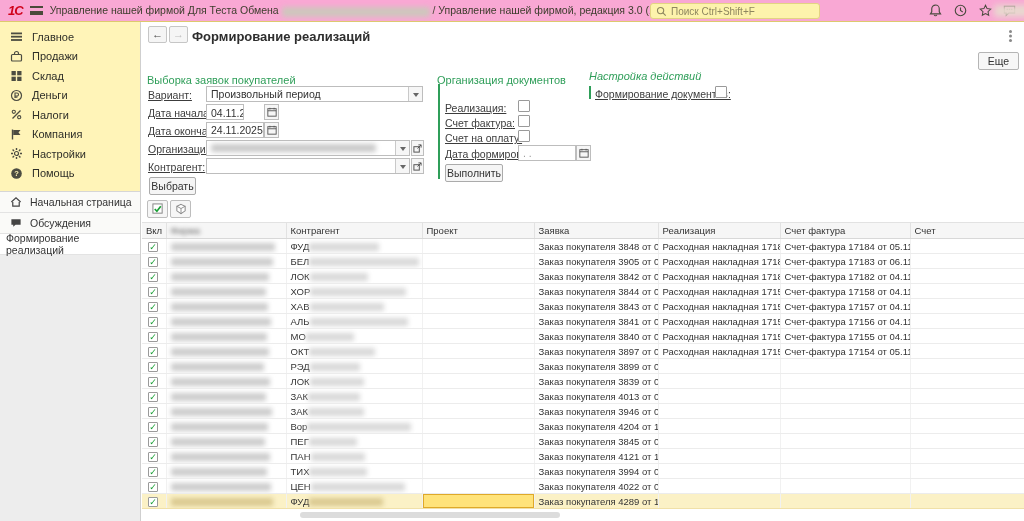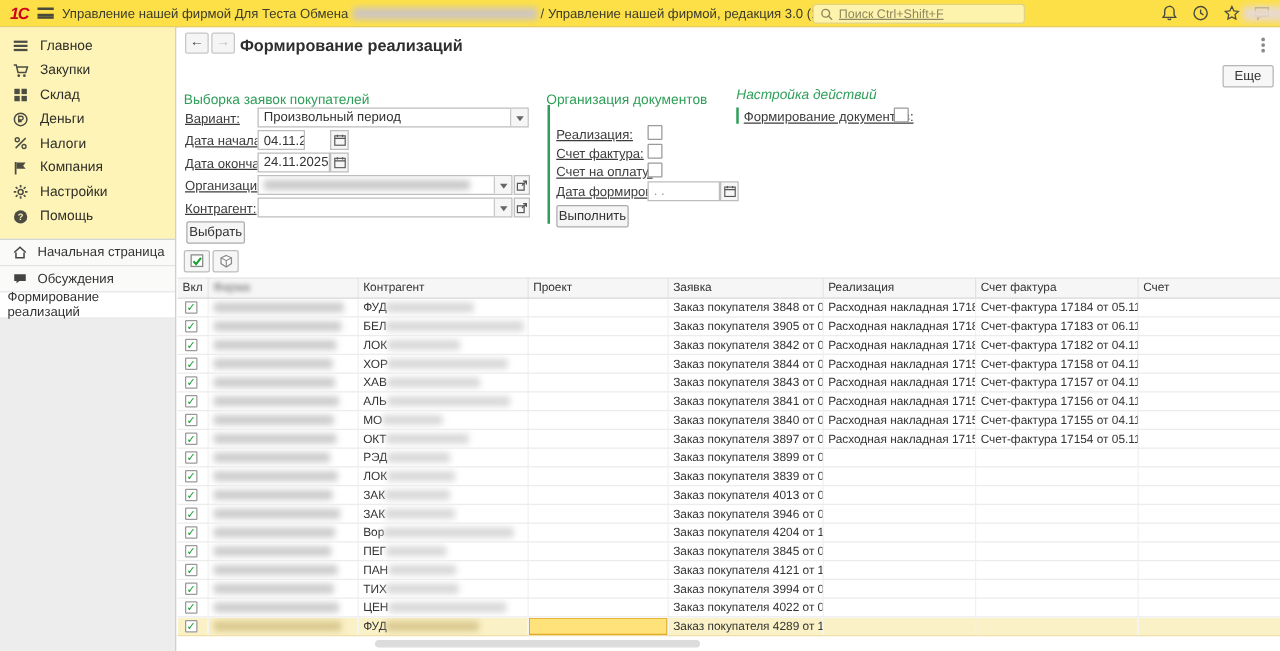--- a/index.html
+++ b/index.html
@@ -1,27 +1,27 @@
 <!DOCTYPE html>
 <html><head>
 <meta charset="utf-8">
 <style>
   * { margin:0; padding:0; box-sizing:border-box; }
   body { background:#888; font-family:"Liberation Sans","DejaVu Sans",sans-serif; }
   .screen { position:relative; width:1024px; height:521px; background:#fff; overflow:hidden; font-size:11px; color:#333; }
 
   
-  .topbar { position:absolute; left:0; top:0; width:1024px; height:22px; background:#fde047; border-bottom:1px solid #ddc96e; display:flex; align-items:center; padding:0 8px; gap:7px; }
+  .topbar { position:absolute; left:0; top:0; width:1024px; height:22px; background:#f9a8d4; border-bottom:1px solid #ddc96e; display:flex; align-items:center; padding:0 8px; gap:7px; }
   .logo { color:#d0021b; font-weight:bold; font-style:italic; font-size:13px; letter-spacing:-1px; }
   .hamb { display:inline-block; width:13px; height:9px; border-top:2px solid #4a4a3a; border-bottom:2px solid #4a4a3a; position:relative; }
   .hamb:before { content:""; position:absolute; left:0; right:0; top:2.5px; height:2px; background:#4a4a3a; }
   .wtitle { font-size:10.5px; color:#3c3c2c; white-space:nowrap; }
   .blur-block { display:inline-block; vertical-align:middle; height:10px; border-radius:2px; background:#cfc6bd; filter:blur(2.5px); }
   .search { position:absolute; left:650px; top:3px; width:170px; height:16px; background:#fdf3ac; border:1px solid #e2d383; border-radius:3px; display:flex; align-items:center; padding:0 5px; gap:4px; }
-  .search input { border:none; background:transparent; outline:none; font-size:10px; color:#8e875f; width:130px; font-family:inherit;text-decoration:underline; }
+  .search input { border:none; background:transparent; outline:none; font-size:10px; color:#8e875f; width:130px; font-family:inherit; }
   .search input::placeholder { color:#8e875f; }
   .tbicon { position:absolute; top:3px; width:16px; height:16px; }
   .userblur { position:absolute; right:-14px; top:5px; width:44px; height:12px; background:#e8d9cf; filter:blur(3px); border-radius:2px; }
 
   
   .sidebar { position:absolute; left:0; top:22px; width:141px; height:499px; background:#ededed; border-right:1px solid #cfcfcf; }
   .side-menu { background:#fff4b8; padding:5px 0 8px 0; }
   .side-item { display:flex; align-items:center; gap:9px; height:19.5px; padding:0 0 0 10px; cursor:default; }
   .side-item span.lbl { font-size:11px; color:#2e2e28; }
   .side-item svg { flex:none; }
@@ -117,25 +117,24 @@
       <div class="side-item">
         <svg width="13" height="13" viewBox="0 0 13 13">
             <rect x="1" y="2.5" width="11" height="1.8" fill="#4c4c42"></rect>
             <rect x="1" y="5.8" width="11" height="1.8" fill="#4c4c42"></rect>
             <rect x="1" y="9.1" width="11" height="1.8" fill="#4c4c42"></rect>
           </svg>
         <span class="lbl">Главное</span>
       </div>
       <div class="side-item">
         <svg width="13" height="13" viewBox="0 0 13 13">
-            <path d="M1 2h2l1.4 6h6.2l1.4-4.5H4" fill="none" stroke="#4c4c42" stroke-width="1.2"></path>
-            <circle cx="5" cy="10.5" r="1.1" fill="#4c4c42"></circle>
-            <circle cx="9.5" cy="10.5" r="1.1" fill="#4c4c42"></circle>
-          </svg>
-        <span class="lbl">Закупки</span>
+            <rect x="1.5" y="4.5" width="10" height="6.5" rx="1" fill="none" stroke="#4c4c42" stroke-width="1.2"></rect>
+            <path d="M4.5 4.5v-1a2 2 0 0 1 4 0v1" fill="none" stroke="#4c4c42" stroke-width="1.2"></path>
+          </svg>
+        <span class="lbl">Продажи</span>
       </div>
       <div class="side-item">
         <svg width="13" height="13" viewBox="0 0 13 13">
             <rect x="1.5" y="2" width="4.3" height="4.3" fill="#4c4c42"></rect>
             <rect x="7.2" y="2" width="4.3" height="4.3" fill="#4c4c42"></rect>
             <rect x="1.5" y="7.7" width="4.3" height="4.3" fill="#4c4c42"></rect>
             <rect x="7.2" y="7.7" width="4.3" height="4.3" fill="#4c4c42"></rect>
           </svg>
         <span class="lbl">Склад</span>
       </div>

